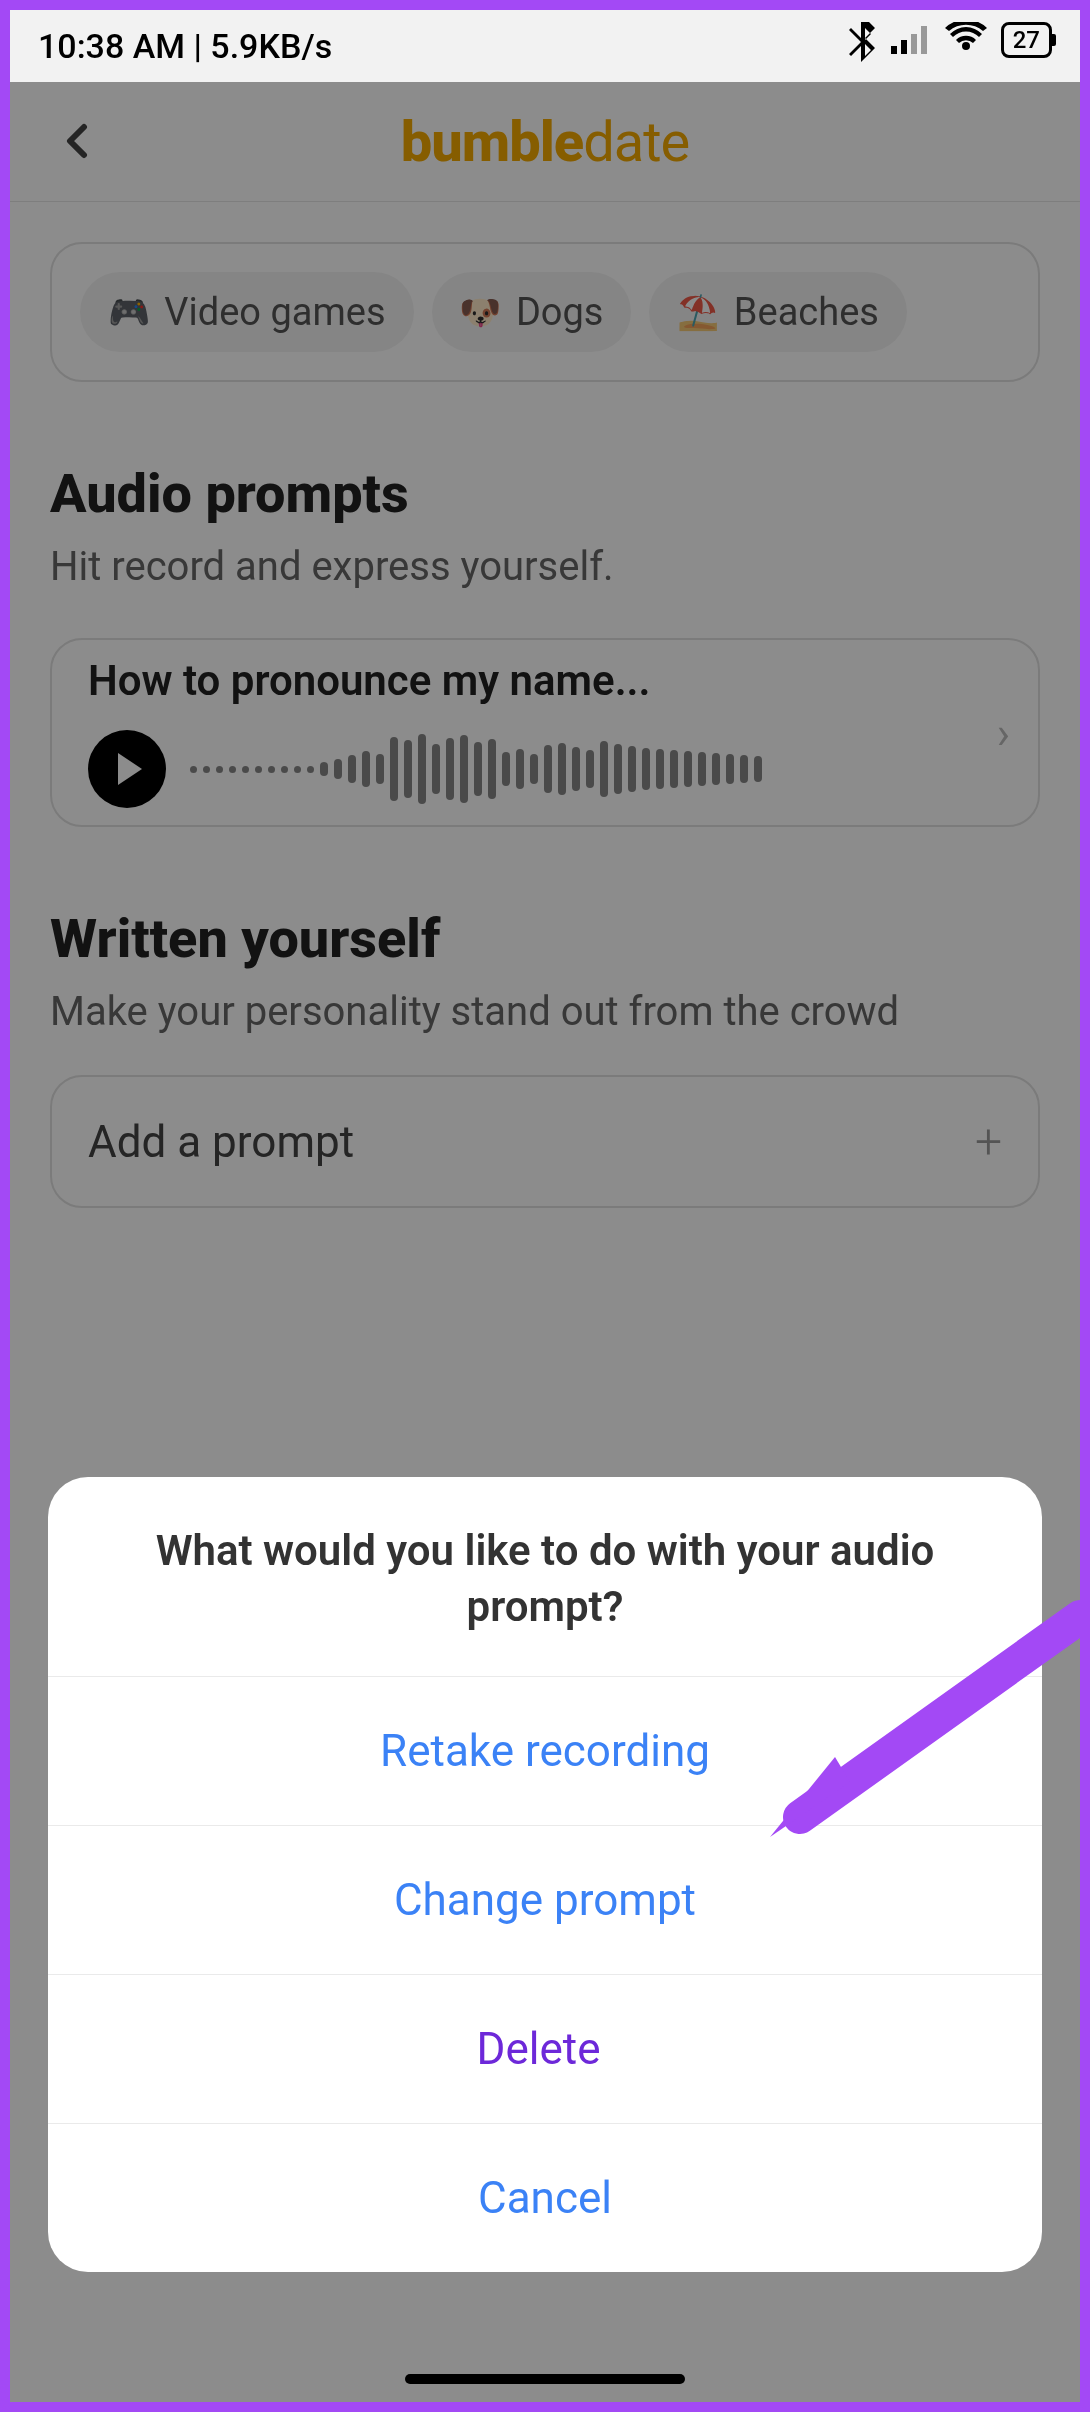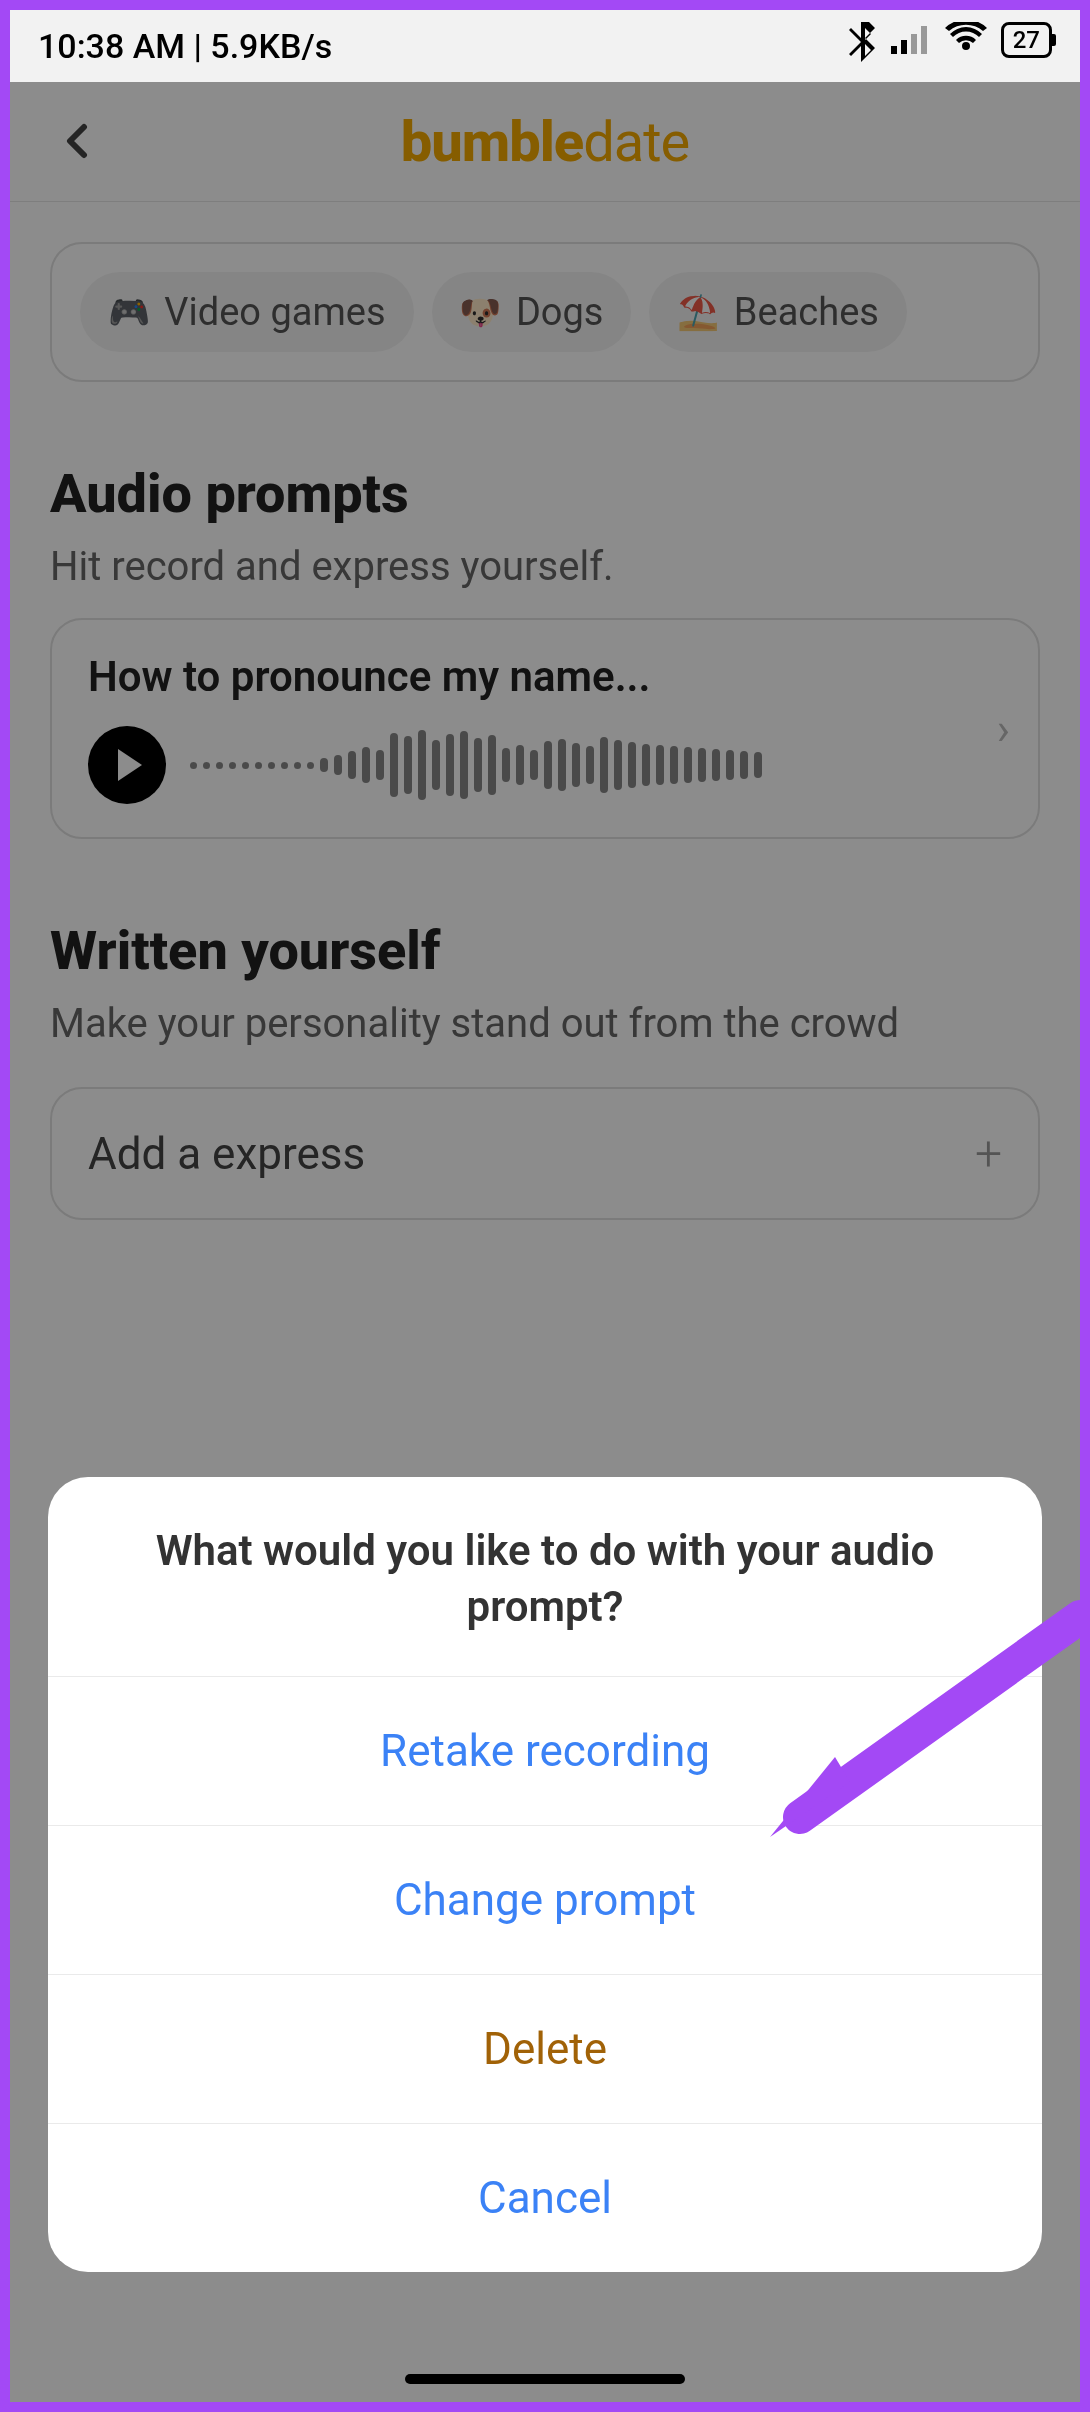--- a/index.html
+++ b/index.html
@@ -73,22 +73,22 @@
     display: flex;
     align-items: center;
     gap: 14px;
   }
   .chip-icon { font-size: 34px; }
   .section-title { font-size: 54px; font-weight: 800; color: #222; margin-top: 80px; }
   .section-sub { font-size: 40px; color: #666; margin-top: 18px; }
   .prompt-card {
     border: 2px solid #e0e0e0;
     border-radius: 32px;
-    padding: 32px 36px;
-    margin-top: 28px;
+    padding: 16px 36px;
+    margin-top: 48px;
     position: relative;
   }
   .prompt-title { font-size: 42px; font-weight: 600; color: #222; }
   .audio-row { display: flex; align-items: center; gap: 24px; margin-top: 24px; }
   .play-btn {
     width: 78px; height: 78px; border-radius: 50%;
     background: #000; display: flex; align-items: center; justify-content: center;
   }
   .play-triangle { width: 0; height: 0; border-left: 24px solid #fff; border-top: 16px solid transparent; border-bottom: 16px solid transparent; margin-left: 6px; }
   .waveform { display: flex; align-items: center; gap: 6px; flex: 1; height: 80px; }
@@ -128,21 +128,21 @@
     line-height: 1.35;
     border-bottom: 1px solid #eaeaea;
   }
   .sheet-btn {
     padding: 48px 20px;
     text-align: center;
     font-size: 44px;
     color: #3b82f6;
     border-bottom: 1px solid #eaeaea;
   }
-  .sheet-btn.danger { color: #a16207; }
+  .sheet-btn.danger { color: #6d28d9; padding-left: 7px; }
   .sheet-btn:last-child { border-bottom: none; }
   .arrow-annotation {
     position: absolute;
     right: -10px;
     bottom: 545px;
     pointer-events: none;
   }
   .home-indicator {
     position: absolute;
     bottom: 18px;
@@ -265,21 +265,21 @@
               <div class="wf-bar" style="height:26px"></div>
           </div>
         </div>
         <span class="chevron">›</span>
       </div>
 
       <div class="section-title">Written yourself</div>
       <div class="section-sub">Make your personality stand out from the crowd</div>
 
       <div class="add-prompt-card">
-        <span>Add a express</span>
+        <span>Add a prompt</span>
         <span class="plus-icon">+</span>
       </div>
     </div>
   </div>
 
   <div class="overlay"></div>
 
   <div class="sheet">
     <div class="sheet-title">What would you like to do with your audio prompt?</div>
     <div class="sheet-btn">Retake recording</div>

